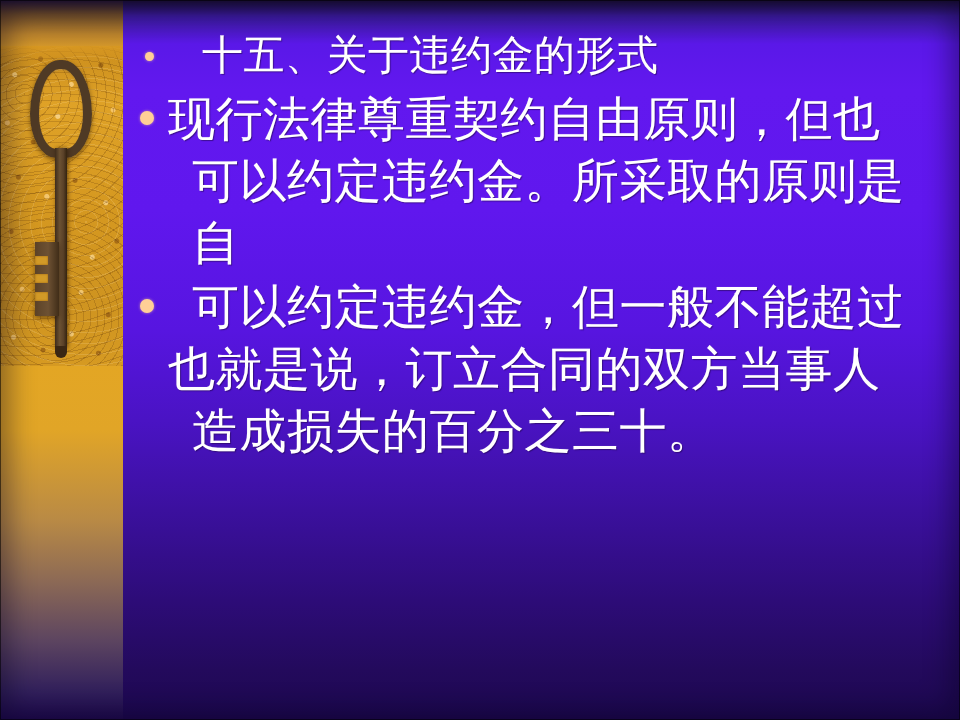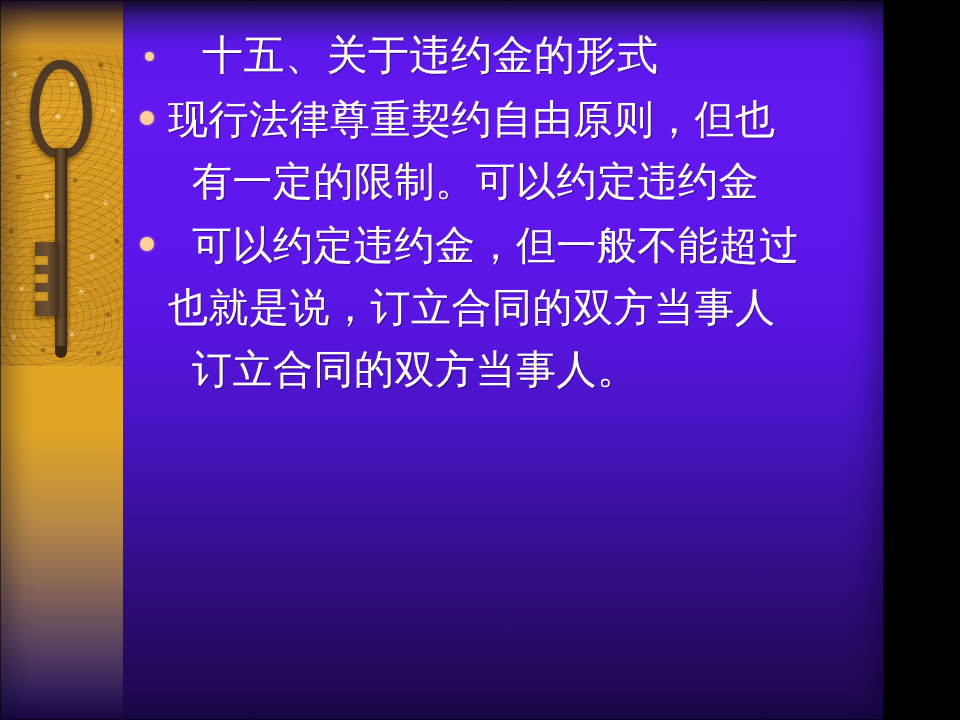--- a/index.html
+++ b/index.html
@@ -6,21 +6,21 @@
     margin: 0;
     padding: 0;
     background: #000;
   }
   body {
     font-family: "Liberation Sans", "DejaVu Sans", sans-serif;
   }
 
   .slide {
     position: relative;
-    width: 884px;
+    width: 960px;
     height: 720px;
     overflow: hidden;
     
     background:
       linear-gradient(to bottom,
         #1b1036 0px,
         #3a1a9a 16px,
         #5a18e8 44px,
         #6218ef 90px,
         #6017ee 210px,
@@ -232,21 +232,21 @@
   }
 
   .row-title .bullet-text {
     font-size: 41px;
     line-height: 62px;
     padding-left: 48px;
     white-space: nowrap;
   }
 
   .row-body .bullet-text {
-    font-size: 40px;
+    font-size: 47px;
     line-height: 62px;
     padding-left: 14px;
     text-indent: 0;
   }
   .row-body {
     margin-top: 2px;
   }
   
   .row-body .bullet-text .wrap {
     display: block;
@@ -281,30 +281,30 @@
 
       <div class="bullet-row row-title">
         <span class="bullet-dot"></span>
         <span class="bullet-text">十五、关于违约金的形式</span>
       </div>
 
       <div class="bullet-row row-body">
         <span class="bullet-dot"></span>
         <span class="bullet-text">
           <span class="wrap first">现行法律尊重契约自由原则，但也</span>
-          <span class="wrap">有一定的限制。可以约定违约金</span>
+          <span class="wrap">可以约定违约金。所采取的原则是自</span>
         </span>
       </div>
 
       <div class="bullet-row row-body">
         <span class="bullet-dot"></span>
         <span class="bullet-text">
           <span class="wrap">可以约定违约金，但一般不能超过</span>
           <span class="wrap first">也就是说，订立合同的双方当事人</span>
-          <span class="wrap">订立合同的双方当事人。</span>
+          <span class="wrap">造成损失的百分之三十。</span>
         </span>
       </div>
 
     </div>
   </div>
 
   <div class="vignette"></div>
 </div>
 
 </body></html>

